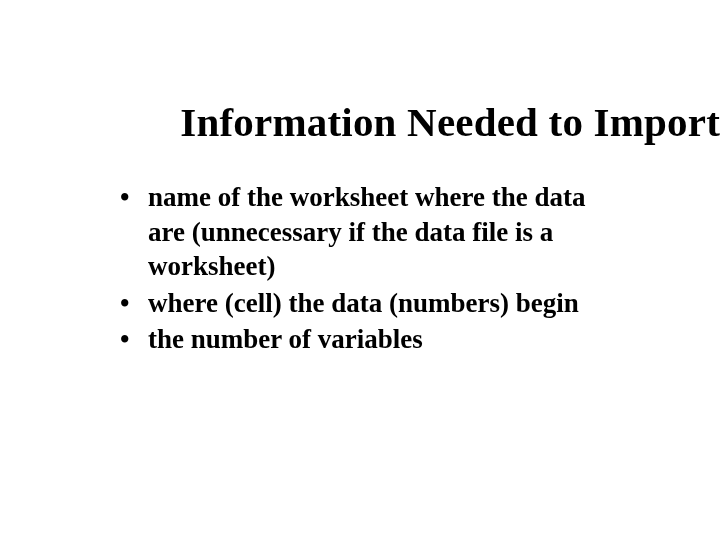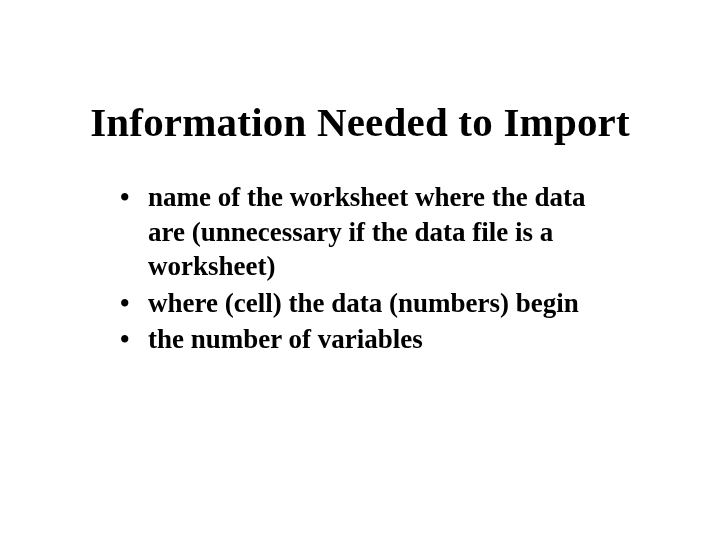--- a/index.html
+++ b/index.html
@@ -15,21 +15,21 @@
     width: 720px;
     height: 540px;
     position: relative;
     box-sizing: border-box;
   }
   .title {
     position: absolute;
     top: 98px;
     left: 0;
     width: 720px;
-    text-align: center;
+    text-align: right;
     font-size: 41px;
     font-weight: bold;
     letter-spacing: 0.2px;
   }
   .body {
     position: absolute;
     top: 180px;
     left: 120px;
     width: 500px;
   }

